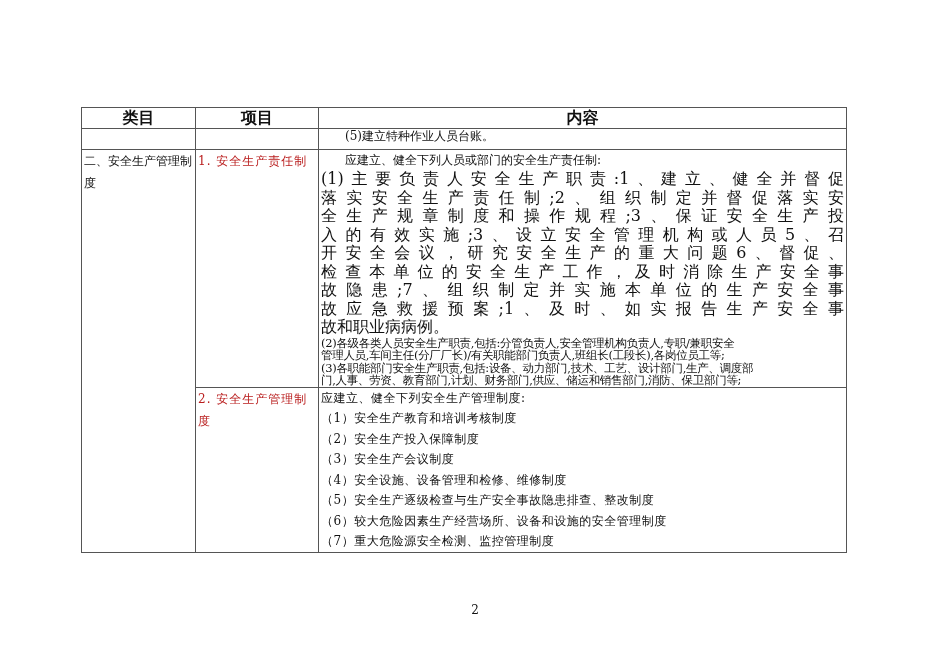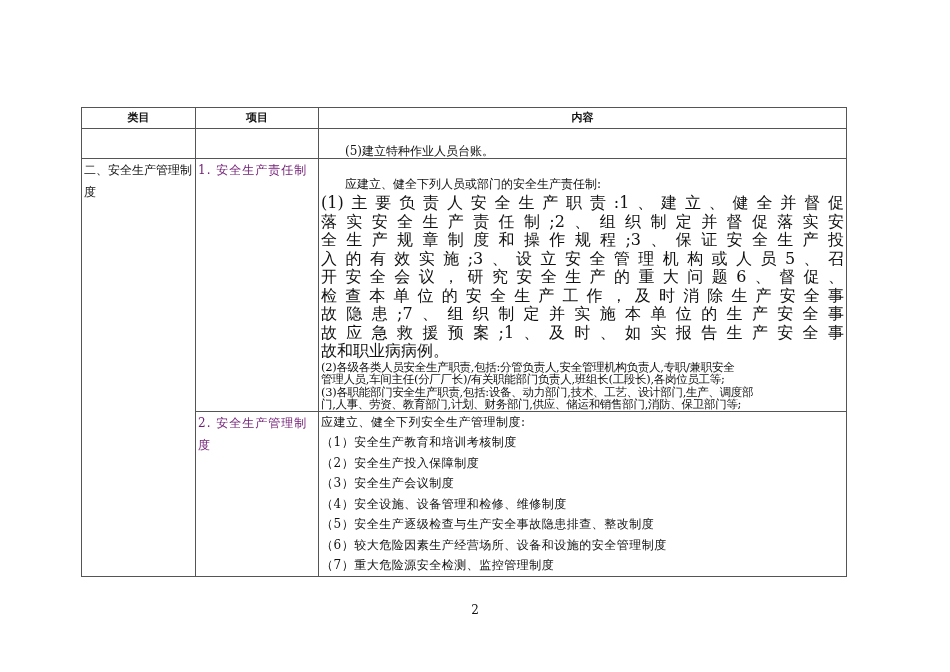--- a/index.html
+++ b/index.html
@@ -35,44 +35,44 @@
       border: 1px solid #555555;
       padding: 0 2px;
       vertical-align: top;
       overflow: hidden;
     }
     col.c1 { width: 114px; }
     col.c2 { width: 123px; }
     col.c3 { width: 528px; }
     th {
       font-weight: bold;
-      font-size: 11px;
+      font-size: 16px;
       text-align: center;
       height: 20px;
       vertical-align: middle !important;
       font-family: "DejaVu Sans", "Liberation Sans", sans-serif;
     }
     .row-empty td { height: 20px; vertical-align: middle; }
     .cat-cell {
       font-weight: normal;
       font-family: "DejaVu Sans", "Liberation Sans", sans-serif;
       font-size: 12px;
       line-height: 22px;
       padding-top: 0px;
       word-break: break-all;
       margin-left: 16px;
     }
     .item-cell {
       font-size: 12px;
       line-height: 22px;
-      color: #701a75;
+      color: #b91c1c;
       letter-spacing: 1px;
       word-break: break-all;
     }
-    .indent { text-indent: 24px; margin-top: 15px; }
+    .indent { text-indent: 24px; }
     .content-line { display: block; white-space: nowrap; }
     .justified {
       display: block;
       text-align: justify;
       text-align-last: justify;
       letter-spacing: 0px;
       line-height: 18.5px;
       font-size: 16px;
     }
     .justified.last { text-align-last: left; }

